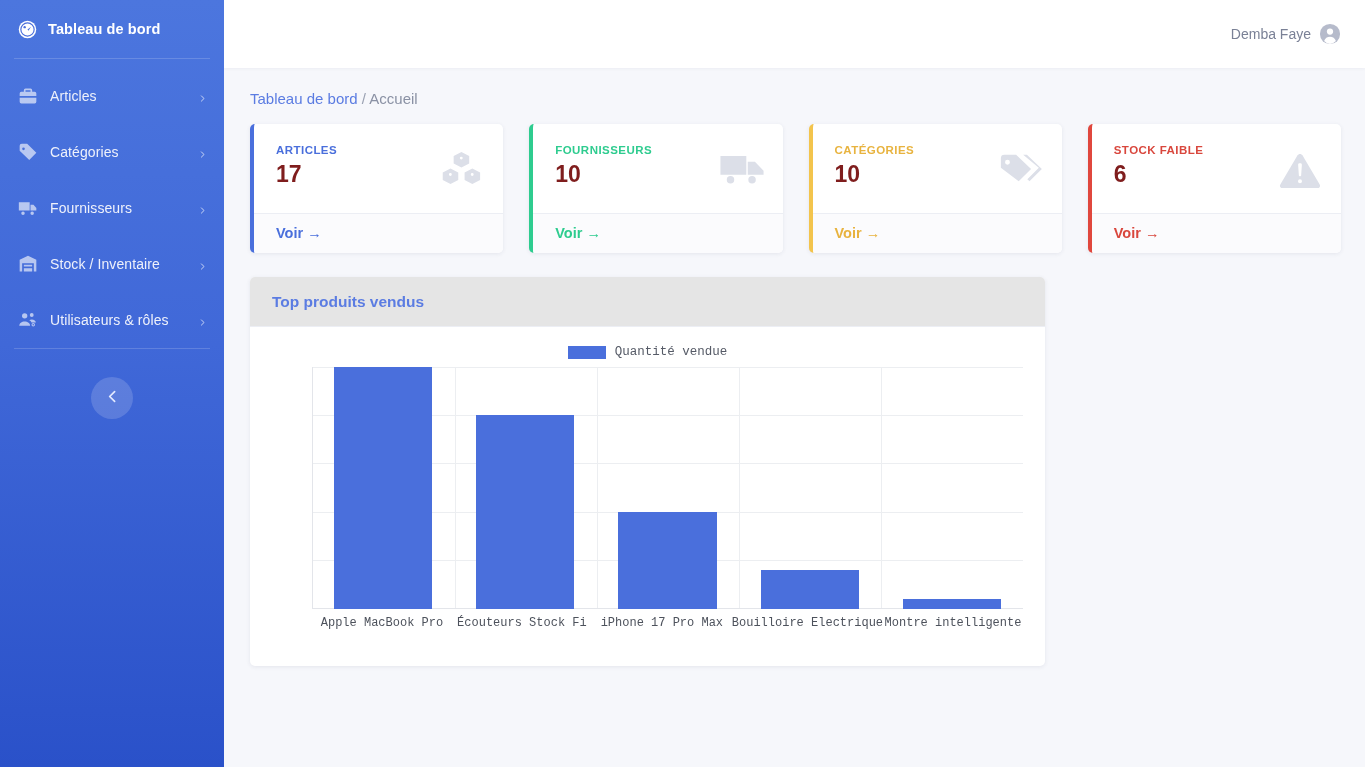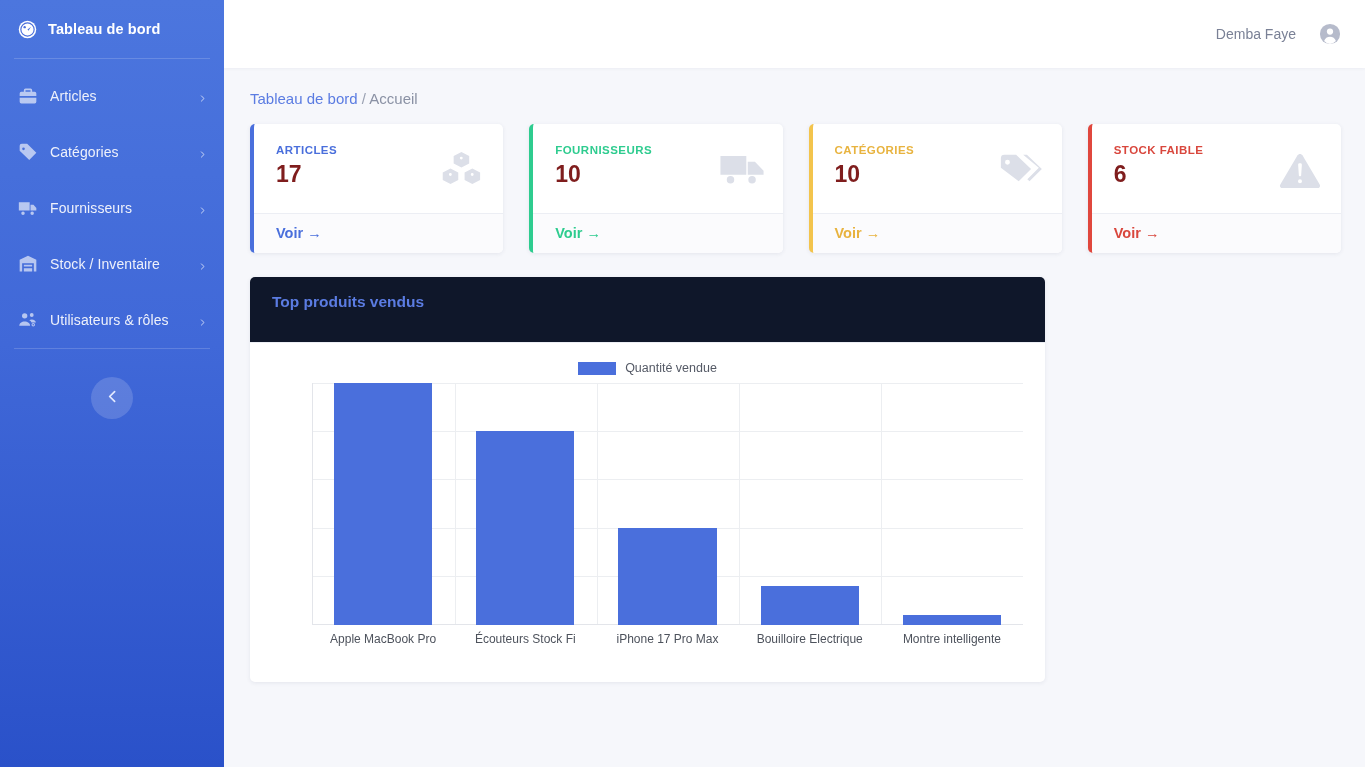--- a/index.html
+++ b/index.html
@@ -52,21 +52,21 @@
 
   
   .main {
     flex: 1; height: 767px; position: relative;
     display: flex; flex-direction: column;
     background: #f6f7fb;
   }
   .topbar {
     height: 68px; background: #ffffff; flex: 0 0 68px;
     display: flex; align-items: center; justify-content: flex-end;
-    padding-right: 24px; gap: 23px;
+    padding-right: 24px; gap: 8px;
     box-shadow: 0 1px 3px rgba(40,50,90,.05);
   }
   .user-name { color: #7a8196; font-size: 14px; }
   .avatar-icon { width: 22px; height: 22px; display: block; }
 
   .content { flex: 1; padding: 22px 24px 0 26px; overflow: hidden; }
 
   .breadcrumb { font-size: 15px; margin-bottom: 17px; }
   .crumb-link { color: #5b7ce2; cursor: pointer; }
   .crumb-sep { color: #9aa1b2; }
@@ -116,26 +116,26 @@
   .card.red    .card-title, .card.red    .card-foot { color: #d9473d; }
 
   
   .panel {
     margin-top: 24px; width: 795px;
     background: #ffffff; border-radius: 5px;
     box-shadow: 0 1px 4px rgba(40,50,90,.09);
     overflow: hidden;
   }
   .panel-head {
-    background: #0f172a;
+    background: #e5e5e5;
     border-bottom: 1px solid #eceef4;
-    padding: 16px 22px 31px;
+    padding: 16px 22px 15px;
   }
   .panel-title { color: #5b7ce2; font-size: 15.5px; font-weight: bold; }
-  .panel-body { padding: 14px 22px 18px; height: 339px; position: relative; }
+  .panel-body { padding: 14px 22px 18px; height: 339px; position: relative; font-family: Liberation Mono, monospace; }
 
   .legend {
     display: flex; align-items: center; justify-content: center;
     gap: 9px; height: 22px; margin-bottom: 4px;
   }
   .legend-swatch { width: 38px; height: 13px; background: #4a6fdc; display: block; }
   .legend-label { font-size: 12.5px; color: #555a66; }
 
   .plot { position: relative; height: 268px; }
   .yaxis {

